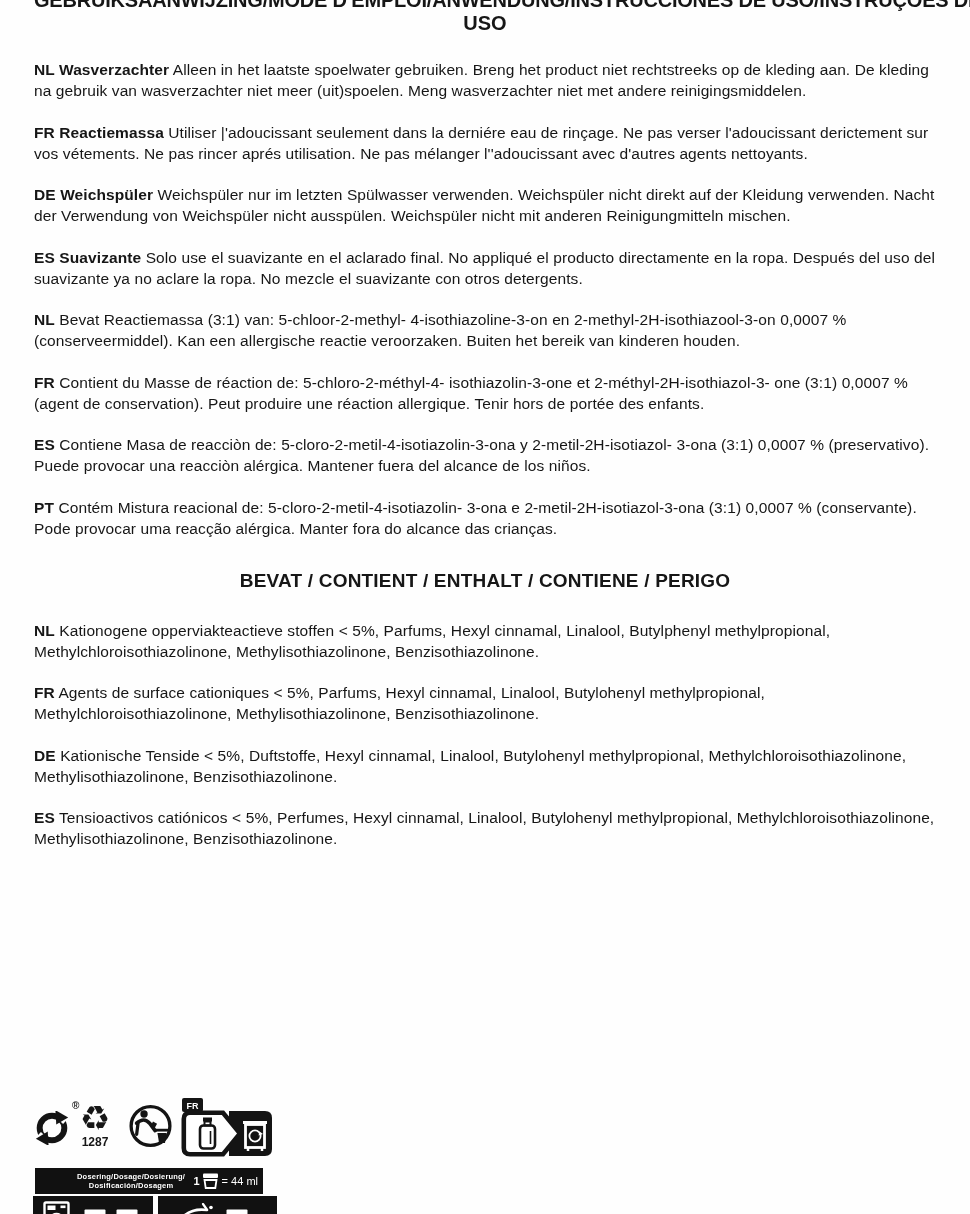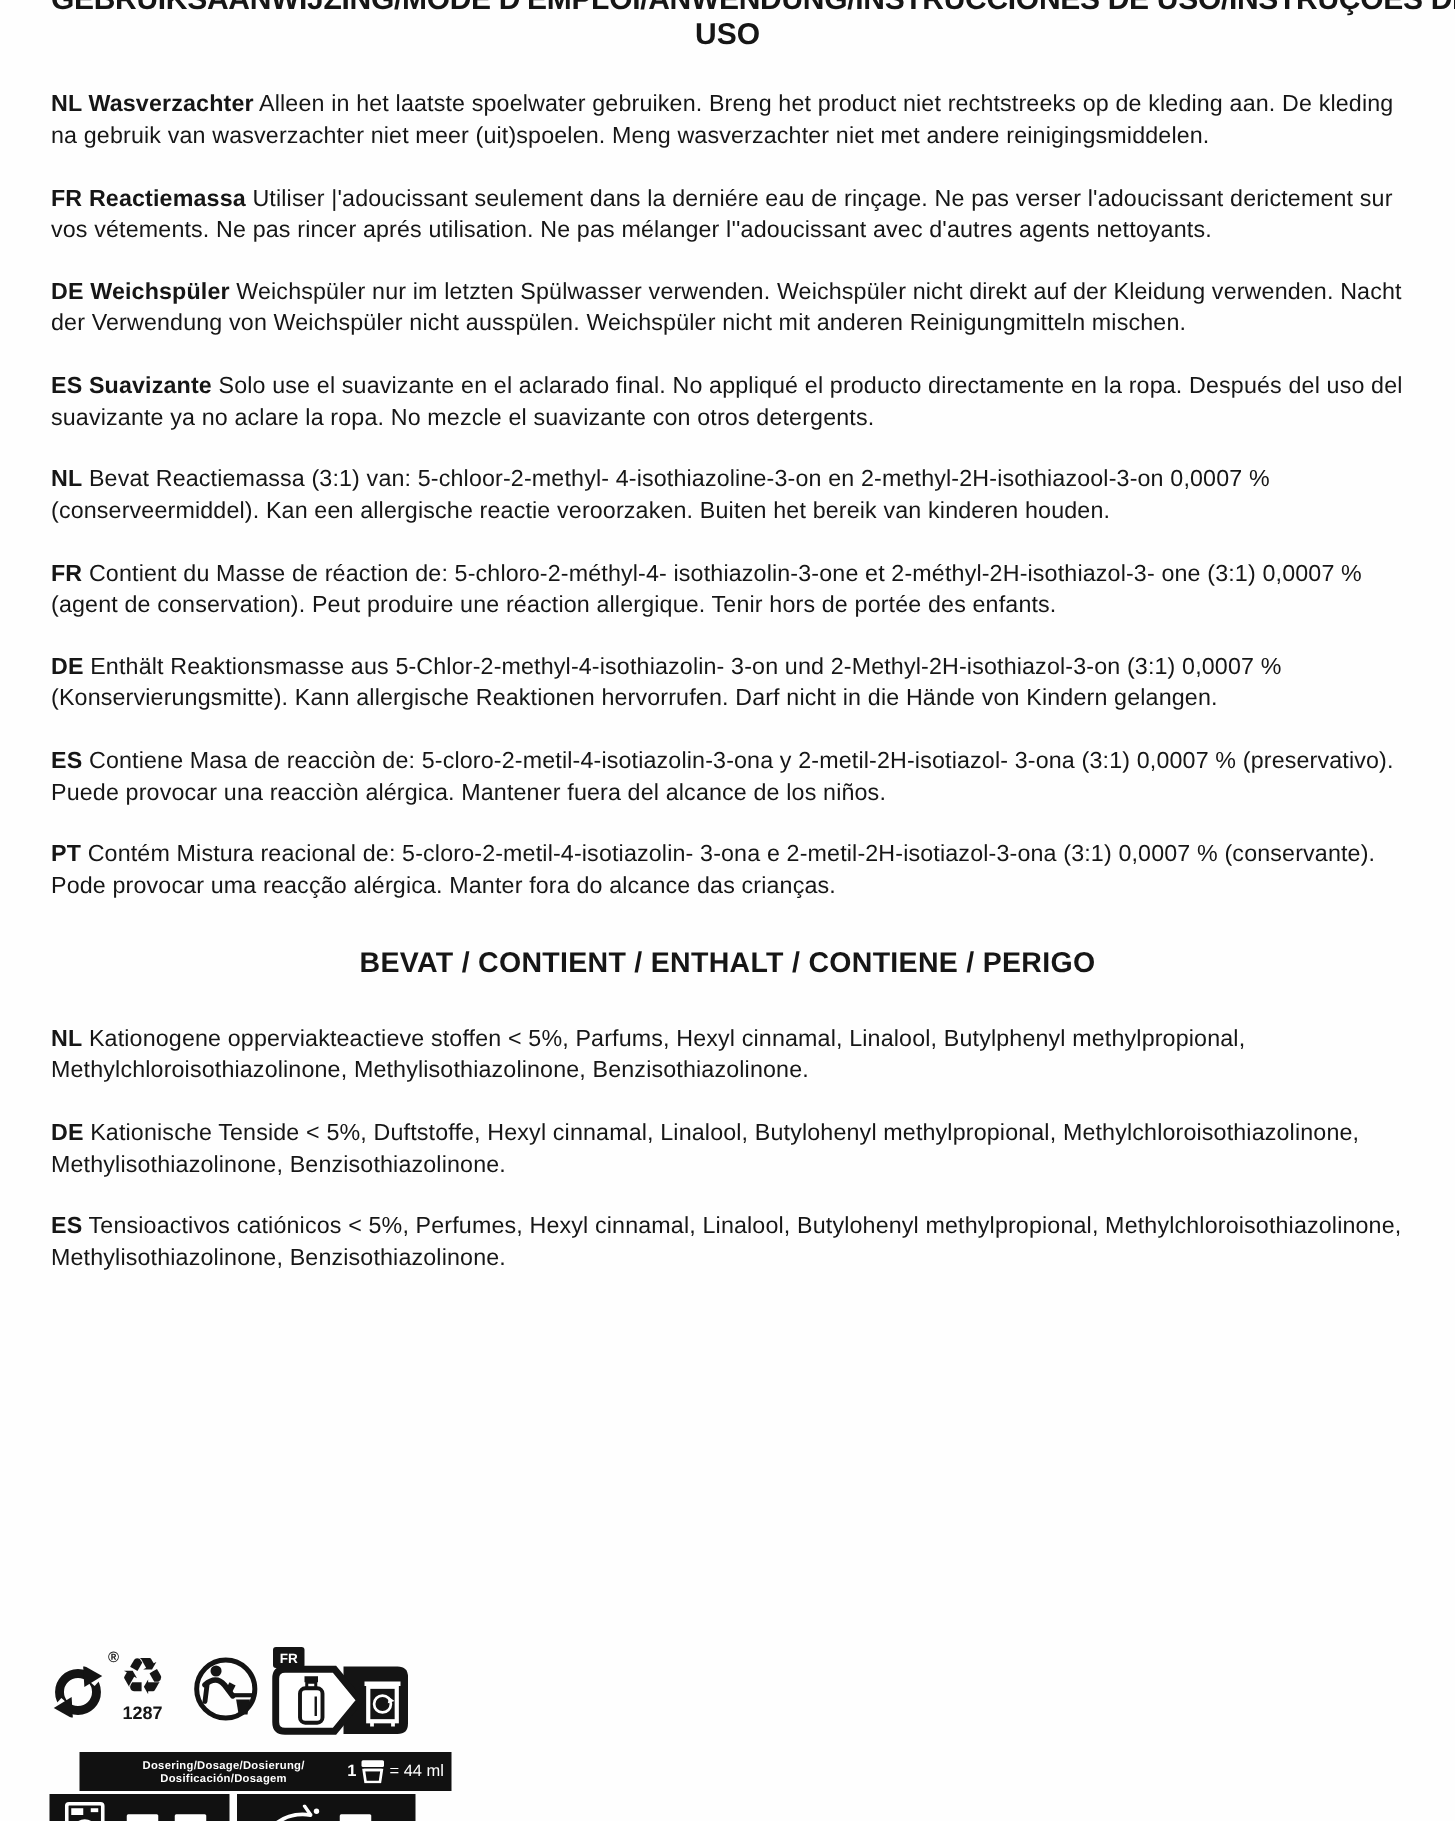--- a/index.html
+++ b/index.html
@@ -25,21 +25,21 @@
   .sym{display:block;}
   .green-dot{margin-top:13px;}
   .mobius-stack{position:relative;margin-left:6px;margin-top:2px;text-align:center;width:40px;}
   .mobius-reg{position:absolute;left:-3px;top:0;font-size:10px;font-weight:bold;}
   .mobius-glyph{font-family:"DejaVu Sans",sans-serif;font-size:34px;line-height:36px;display:block;}
   .mobius-code{font-size:12px;font-weight:bold;line-height:12px;}
   .tidyman{margin-left:12px;margin-top:4px;}
   .triman{margin-left:5px;}
   
   .dosing-bar{
-    position:absolute;left:53px;top:1168px;width:248px;height:26px;
+    position:absolute;left:35px;top:1168px;width:228px;height:26px;
     background:#111;color:#fff;display:flex;align-items:center;box-sizing:border-box;
   }
   .dosing-label{margin-left:42px;text-align:center;font-size:7.5px;font-weight:bold;line-height:9px;letter-spacing:0.2px;}
   .dosing-qty{margin-left:auto;display:flex;align-items:center;margin-right:5px;}
   .dosing-qty .num{font-size:11px;font-weight:bold;margin-right:1px;}
   .dosing-qty .eq{font-size:11px;font-weight:normal;margin-left:2px;}
   
   .footer-boxes{position:absolute;left:33px;top:1196px;display:flex;gap:5px;}
   .fbox{background:#111;height:62px;display:flex;align-items:flex-start;box-sizing:border-box;}
   .fbox-left{width:120px;padding:5px 0 0 10px;}
@@ -64,32 +64,32 @@
   <p class="para"><b class="lang">DE Weichspüler</b><span class="ptext"> Weichspüler nur im letzten Spülwasser verwenden. Weichspüler nicht direkt auf der Kleidung verwenden. Nacht der Verwendung von Weichspüler nicht ausspülen. Weichspüler nicht mit anderen Reinigungmitteln mischen.</span></p>
 
   <p class="para"><b class="lang">ES Suavizante</b><span class="ptext"> Solo use el suavizante en el aclarado final. No appliqué el producto directamente en la ropa. Después del uso del suavizante ya no aclare la ropa. No mezcle el suavizante con otros detergents.</span></p>
 
 </div>
   <div id="preservative-list">
   <p class="para"><b class="lang">NL</b><span class="ptext"> Bevat Reactiemassa (3:1) van: 5-chloor-2-methyl- 4-isothiazoline-3-on en 2-methyl-2H-isothiazool-3-on 0,0007 % (conserveermiddel). Kan een allergische reactie veroorzaken. Buiten het bereik van kinderen houden.</span></p>
 
   <p class="para"><b class="lang">FR</b><span class="ptext"> Contient du Masse de réaction de: 5-chloro-2-méthyl-4- isothiazolin-3-one et 2-méthyl-2H-isothiazol-3- one (3:1) 0,0007 % (agent de conservation). Peut produire une réaction allergique. Tenir hors de portée des enfants.</span></p>
 
-  <p class="para"><b class="lang">DE</b><span class="ptext"> Enthält Reaktionsmasse aus 5-Chlor-2-methyl-4-isothiazolin- 3-on und 2-Methyl-2H-isothiazol-3-on (3:1) 0,0007 % (Konservierungsmitte). Kann allergische Reaktionen hervorrufen. Darf nicht in die Hände von Kindern gelangen.</span></p>
 
   <p class="para"><b class="lang">ES</b><span class="ptext"> Contiene Masa de reacciòn de: 5-cloro-2-metil-4-isotiazolin-3-ona y 2-metil-2H-isotiazol- 3-ona (3:1) 0,0007 % (preservativo). Puede provocar una reacciòn alérgica. Mantener fuera del alcance de los niños.</span></p>
 
   <p class="para"><b class="lang">PT</b><span class="ptext"> Contém Mistura reacional de: 5-cloro-2-metil-4-isotiazolin- 3-ona e 2-metil-2H-isotiazol-3-ona (3:1) 0,0007 % (conservante). Pode provocar uma reacção alérgica. Manter fora do alcance das crianças.</span></p>
 </div>
 
   <div class="contains-heading">BEVAT / CONTIENT / ENTHALT / CONTIENE / PERIGO</div>
 
   <div id="ingredients-list">
   <p class="para"><b class="lang">NL</b><span class="ptext"> Kationogene opperviakteactieve stoffen &lt; 5%, Parfums, Hexyl cinnamal, Linalool, Butylphenyl methylpropional, Methylchloroisothiazolinone, Methylisothiazolinone, Benzisothiazolinone.</span></p>
 
+  <p class="para"><b class="lang">FR</b><span class="ptext"> Agents de surface cationiques &lt; 5%, Parfums, Hexyl cinnamal, Linalool, Butylohenyl methylpropional, Methylchloroisothiazolinone, Methylisothiazolinone, Benzisothiazolinone.</span></p>
 
   <p class="para"><b class="lang">DE</b><span class="ptext"> Kationische Tenside &lt; 5%, Duftstoffe, Hexyl cinnamal, Linalool, Butylohenyl methylpropional, Methylchloroisothiazolinone, Methylisothiazolinone, Benzisothiazolinone.</span></p>
 
   <p class="para"><b class="lang">ES</b><span class="ptext"> Tensioactivos catiónicos &lt; 5%, Perfumes, Hexyl cinnamal, Linalool, Butylohenyl methylpropional, Methylchloroisothiazolinone, Methylisothiazolinone, Benzisothiazolinone.</span></p>
 
 </div>
 </div>
 
 <div class="symbols-row">
 

